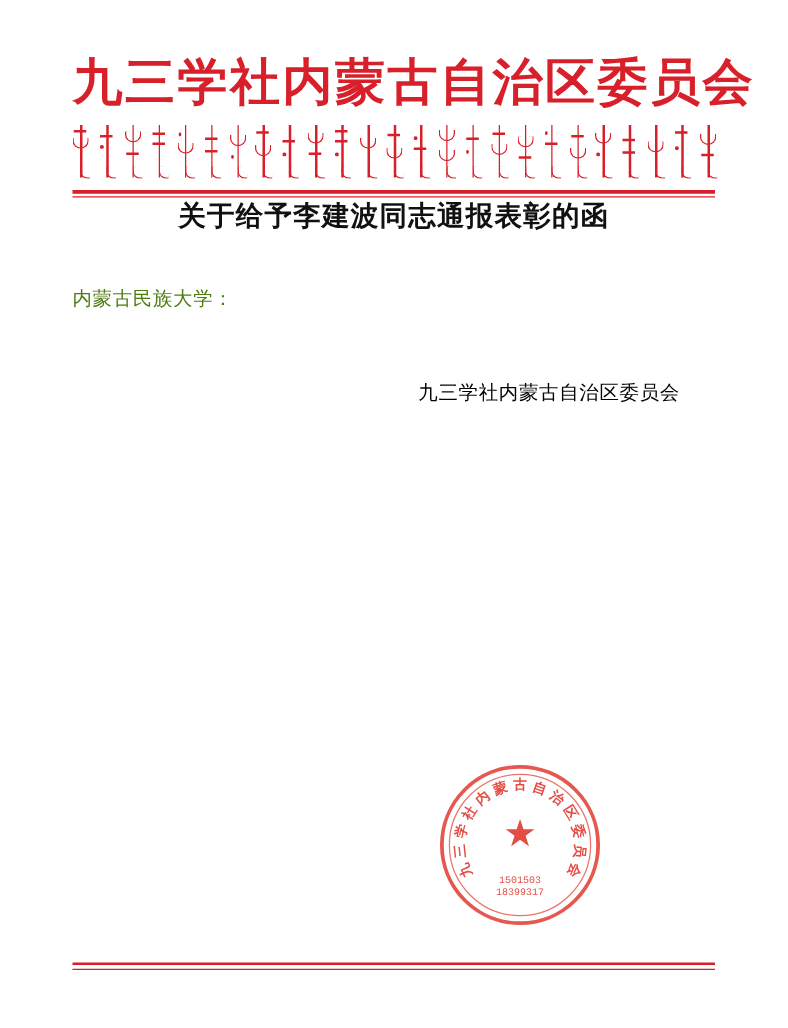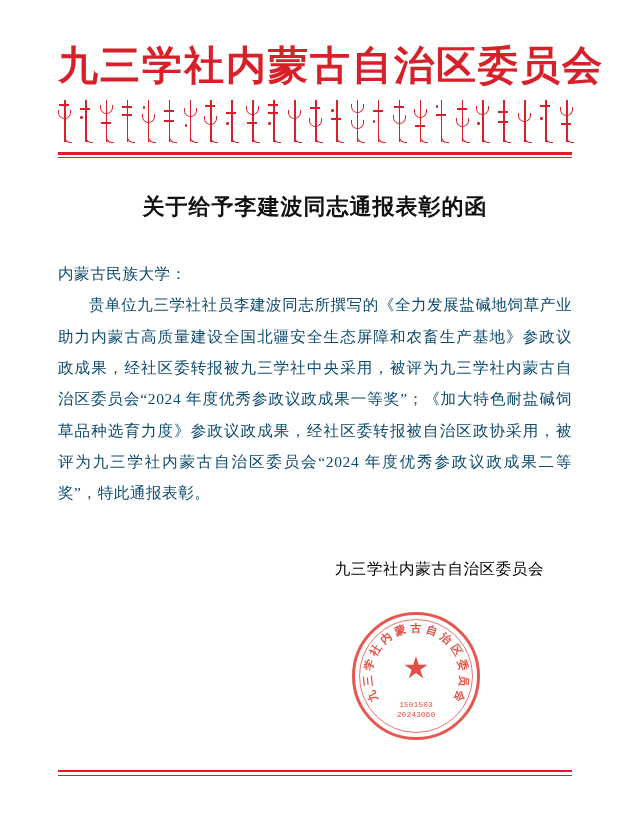--- a/index.html
+++ b/index.html
@@ -98,34 +98,33 @@
     height: 3px;
     background: #d8202a;
   }
   .header-rule.thin {
     margin-top: 2px;
     height: 1.2px;
   }
 
   
   .doc-title {
-    margin-top: 34px;
     text-align: center;
     font-size: 22px;
     font-weight: bold;
     letter-spacing: 1px;
     color: #111111;
   }
 
   
   .body-block {
     margin-top: 36px;
     font-size: 15.5px;
     line-height: 2.02;
-    color: #0c4a6e;
+    color: #4d7c0f;
     letter-spacing: 0.6px;
     text-align: justify;
   }
   .recipient {
     margin-bottom: 0;
   }
   .para {
     text-indent: 2em;
     margin: 0;
   }
@@ -382,21 +381,20 @@
     </div>
 
     <div class="header-rule"></div>
     <div class="header-rule thin"></div>
   </div>
 
   <div class="doc-title">关于给予李建波同志通报表彰的函</div>
 
   <div class="body-block">
     <p class="para recipient" style="text-indent:0">内蒙古民族大学：</p>
-    <p class="para">贵单位九三学社社员李建波同志所撰写的《全力发展盐碱地饲草产业 助力内蒙古高质量建设全国北疆安全生态屏障和农畜生产基地》参政议政成果，经社区委转报被九三学社中央采用，被评为九三学社内蒙古自治区委员会“2024 年度优秀参政议政成果一等奖”；《加大特色耐盐碱饲草品种选育力度》参政议政成果，经社区委转报被自治区政协采用，被评为九三学社内蒙古自治区委员会“2024 年度优秀参政议政成果二等奖”，特此通报表彰。</p>
   </div>
 
   <div class="sign-block">
     <div>九三学社内蒙古自治区委员会</div>
   </div>
 
   <div class="seal">
     <div class="ring"></div>
     <div class="ring-inner"></div>
     <div class="arc-text" id="seal-arc">
@@ -410,21 +408,21 @@
         <span class="arc-char" style="transform: translate(15.7592px, -45.3392px) rotate(19.1667deg) translate(-50%, -50%);">自</span>
         <span class="arc-char" style="transform: translate(29.7713px, -37.652px) rotate(38.3333deg) translate(-50%, -50%);">治</span>
         <span class="arc-char" style="transform: translate(40.4828px, -25.7904px) rotate(57.5deg) translate(-50%, -50%);">区</span>
         <span class="arc-char" style="transform: translate(46.7062px, -11.0696px) rotate(76.6667deg) translate(-50%, -50%);">委</span>
         <span class="arc-char" style="transform: translate(47.7514px, 4.87848px) rotate(95.8333deg) translate(-50%, -50%);">员</span>
         <span class="arc-char" style="transform: translate(43.5028px, 20.2857px) rotate(115deg) translate(-50%, -50%);">会</span>
       </div>
     <div class="star">★</div>
     <div class="seal-code">
       <div>1501503</div>
-      <div>20243060</div>
+      <div>18399317</div>
     </div>
   </div>
 
   <div class="footer-rules">
     <div class="r1"></div>
     <div class="r2"></div>
   </div>
 
 </div>
 

